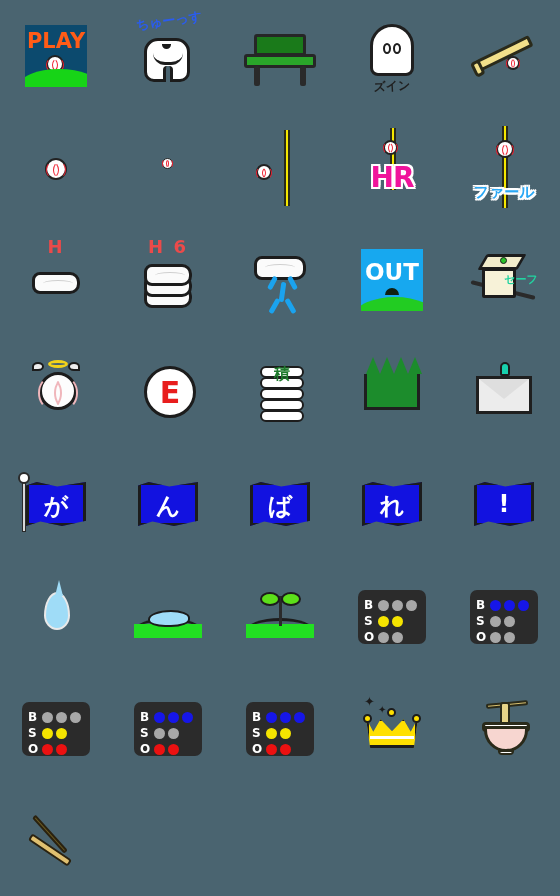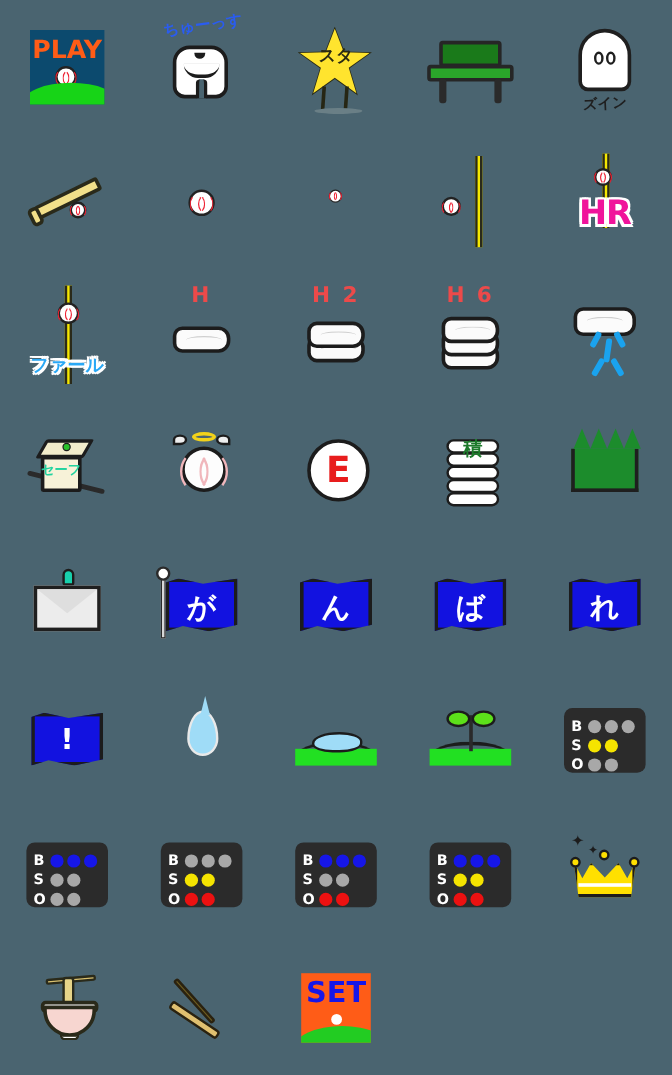--- a/index.html
+++ b/index.html
@@ -227,20 +227,21 @@
     transform:skewX(-30deg);border-radius:2px;
   }
   .tofu-front{
     position:absolute;left:26px;top:36px;width:34px;height:30px;
     background:#f7f2d8;border:3px solid #1c1c1c;box-sizing:border-box;border-radius:2px;
   }
   .tofu-txt{
     position:absolute;left:26px;top:40px;width:34px;text-align:center;
     font-size:11px;color:#22d3a0;font-weight:bold;
     font-family:"DejaVu Sans", sans-serif;
+    padding-left:22px;
   }
   .tofu-dot{
     position:absolute;left:44px;top:25px;width:7px;height:7px;border-radius:50%;
     background:#2ac22a;border:1.5px solid #1c1c1c;box-sizing:border-box;
   }
   .tofu-blade{
     position:absolute;left:14px;top:56px;width:66px;height:4px;
     background:#ededed;border:2px solid #2a2a2a;box-sizing:border-box;
     transform:rotate(14deg);border-radius:2px;
   }
@@ -461,29 +462,20 @@
   <div class="cell">
     <div class="art">
       <div class="chu">ちゅーっす</div>
       <div class="tooth">
         <div class="nose"></div>
         <div class="brow"></div>
       </div>
     </div>
   </div>
 
-  <div class="cell">
-    <div class="art">
-      <div class="star-ol"></div>
-      <div class="star"></div>
-      <div class="star-txt">スタ</div>
-      <div class="star-legs"></div>
-      <div class="star-shadow"></div>
-    </div>
-  </div>
 
   <div class="cell">
     <div class="art">
       <div class="bench-back"></div>
       <div class="bench-seat"></div>
       <div class="bench-leg" style="left:22px;"></div>
       <div class="bench-leg" style="left:68px;"></div>
     </div>
   </div>
 
@@ -559,27 +551,20 @@
     </div>
   </div>
 
   <div class="cell">
     <div class="art">
       <div class="hlabel">H</div>
       <div class="base" style="left:24px;top:40px;"></div>
     </div>
   </div>
 
-  <div class="cell">
-    <div class="art">
-      <div class="hlabel">H 2</div>
-      <div class="base" style="left:24px;top:48px;"></div>
-      <div class="base" style="left:24px;top:36px;"></div>
-    </div>
-  </div>
 
   <div class="cell">
     <div class="art">
       <div class="hlabel">H 6</div>
       <div class="base" style="left:24px;top:54px;"></div>
       <div class="base" style="left:24px;top:43px;"></div>
       <div class="base" style="left:24px;top:32px;"></div>
     </div>
   </div>
 
@@ -587,20 +572,29 @@
     <div class="art">
       <div class="base" style="left:22px;top:24px;width:52px;height:24px;"></div>
       <div class="runner-arm" style="left:38px;top:44px;transform:rotate(28deg);"></div>
       <div class="runner-arm" style="left:58px;top:44px;transform:rotate(-28deg);"></div>
       <div class="runner-body"></div>
       <div class="runner-leg" style="left:40px;top:66px;transform:rotate(30deg);"></div>
       <div class="runner-leg" style="left:56px;top:66px;transform:rotate(-30deg);"></div>
     </div>
   </div>
 
+  <div class="cell">
+    <div class="art">
+      <div class="sq-blue">
+        <div class="outtext">OUT</div>
+        <div class="minihill"></div>
+        <div class="field-green2"></div>
+      </div>
+    </div>
+  </div>
 
   <div class="cell">
     <div class="art">
       <div class="tofu-blade"></div>
       <div class="tofu-top"></div>
       <div class="tofu-front"></div>
       <div class="tofu-dot"></div>
       <div class="tofu-txt">セーフ</div>
     </div>
   </div>
@@ -853,27 +847,18 @@
     </div>
   </div>
 
   <div class="cell">
     <div class="art">
       <div class="rake-handle"></div>
       <div class="rake-head"></div>
     </div>
   </div>
 
-  <div class="cell">
-    <div class="art">
-      <div class="sq-orange">
-        <div class="settext">SET</div>
-        <div style="position:absolute;left:25px;top:34px;width:9px;height:9px;border-radius:50%;background:#fff;"></div>
-        <div class="field-green2"></div>
-      </div>
-    </div>
-  </div>
 
   <div class="cell">
     <div class="art"></div>
   </div>
 
 </div>
 
 </body></html>

